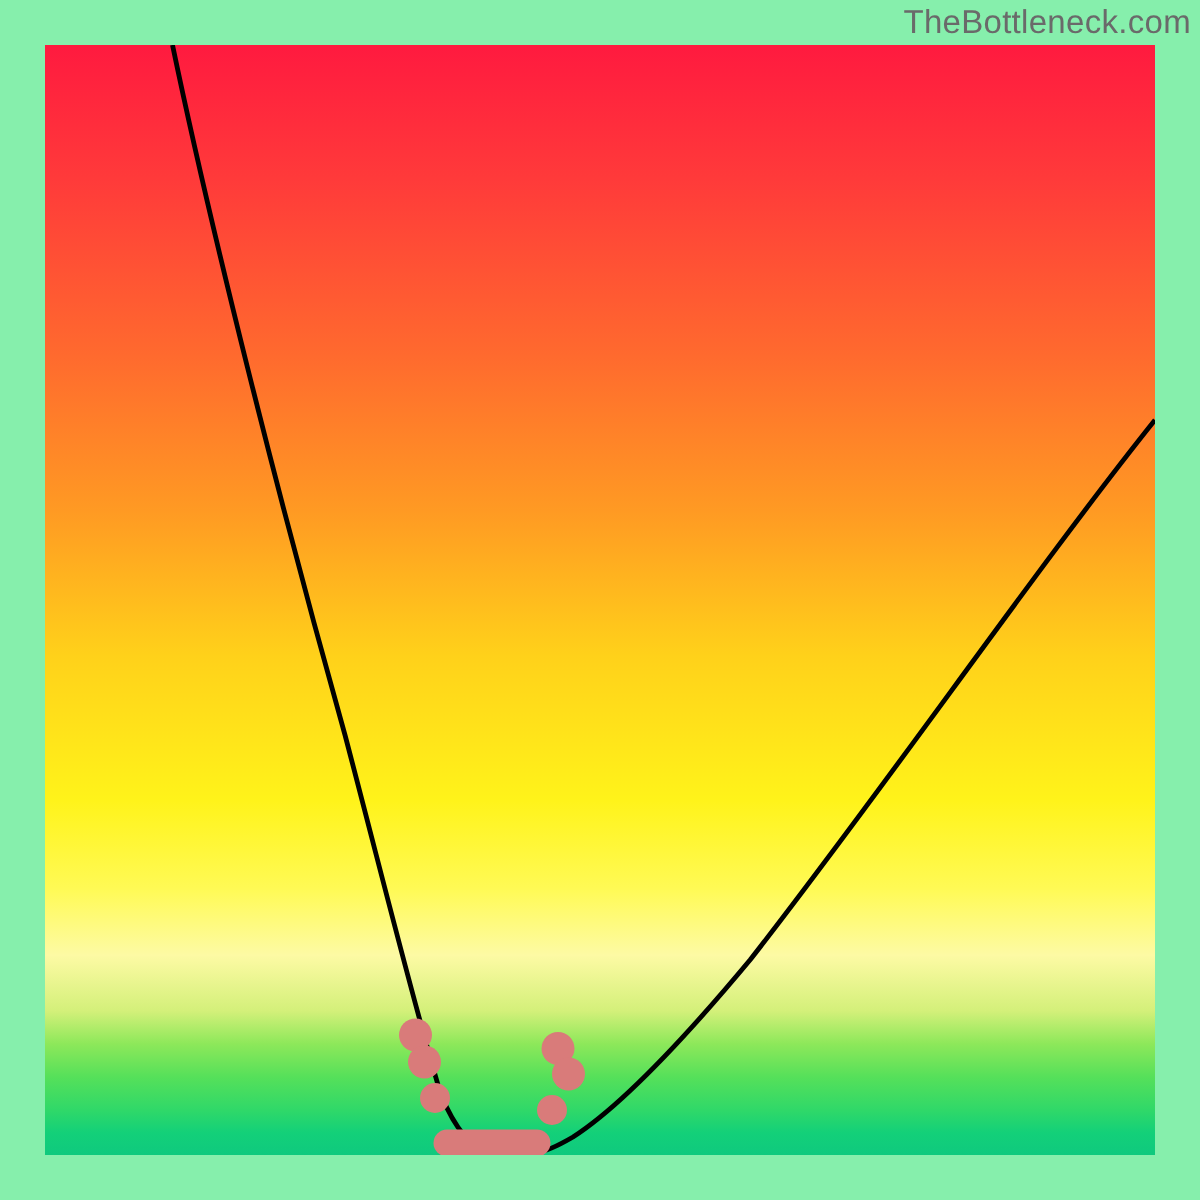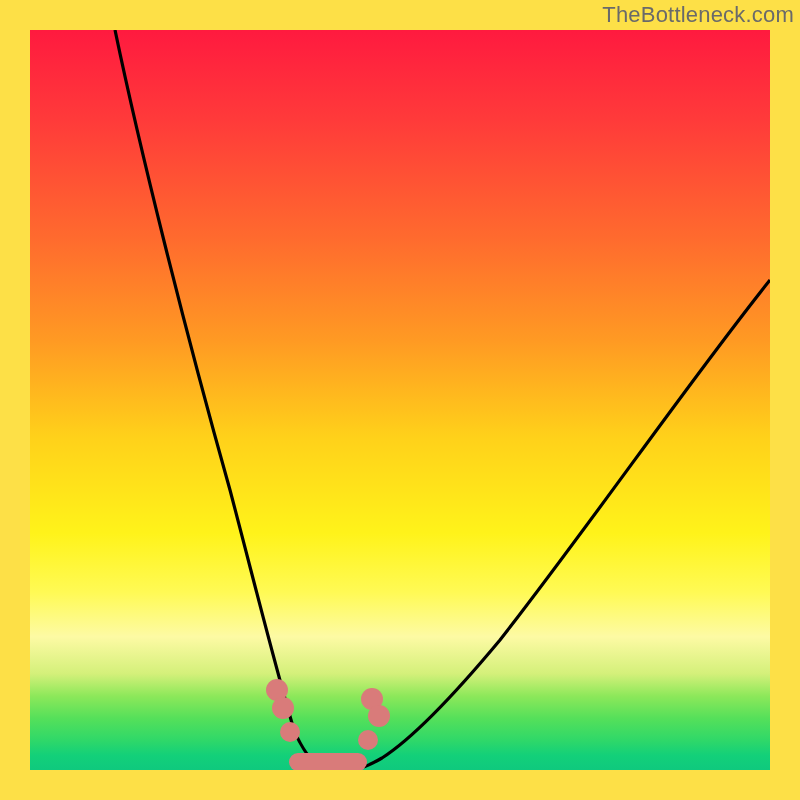--- a/index.html
+++ b/index.html
@@ -8,21 +8,21 @@
     width: 800px;
     height: 800px;
     background: #000;
     font-family: Arial, Helvetica, sans-serif;
     overflow: hidden;
   }
   .frame {
     position: relative;
     width: 800px;
     height: 800px;
-    background: #fde047;
+    background: #86efac;
   }
   .plot {
     position: absolute;
     left: 30px;
     top: 30px;
     width: 740px;
     height: 740px;
     
     background: linear-gradient(to bottom,
       #ff1a3f 0%,

